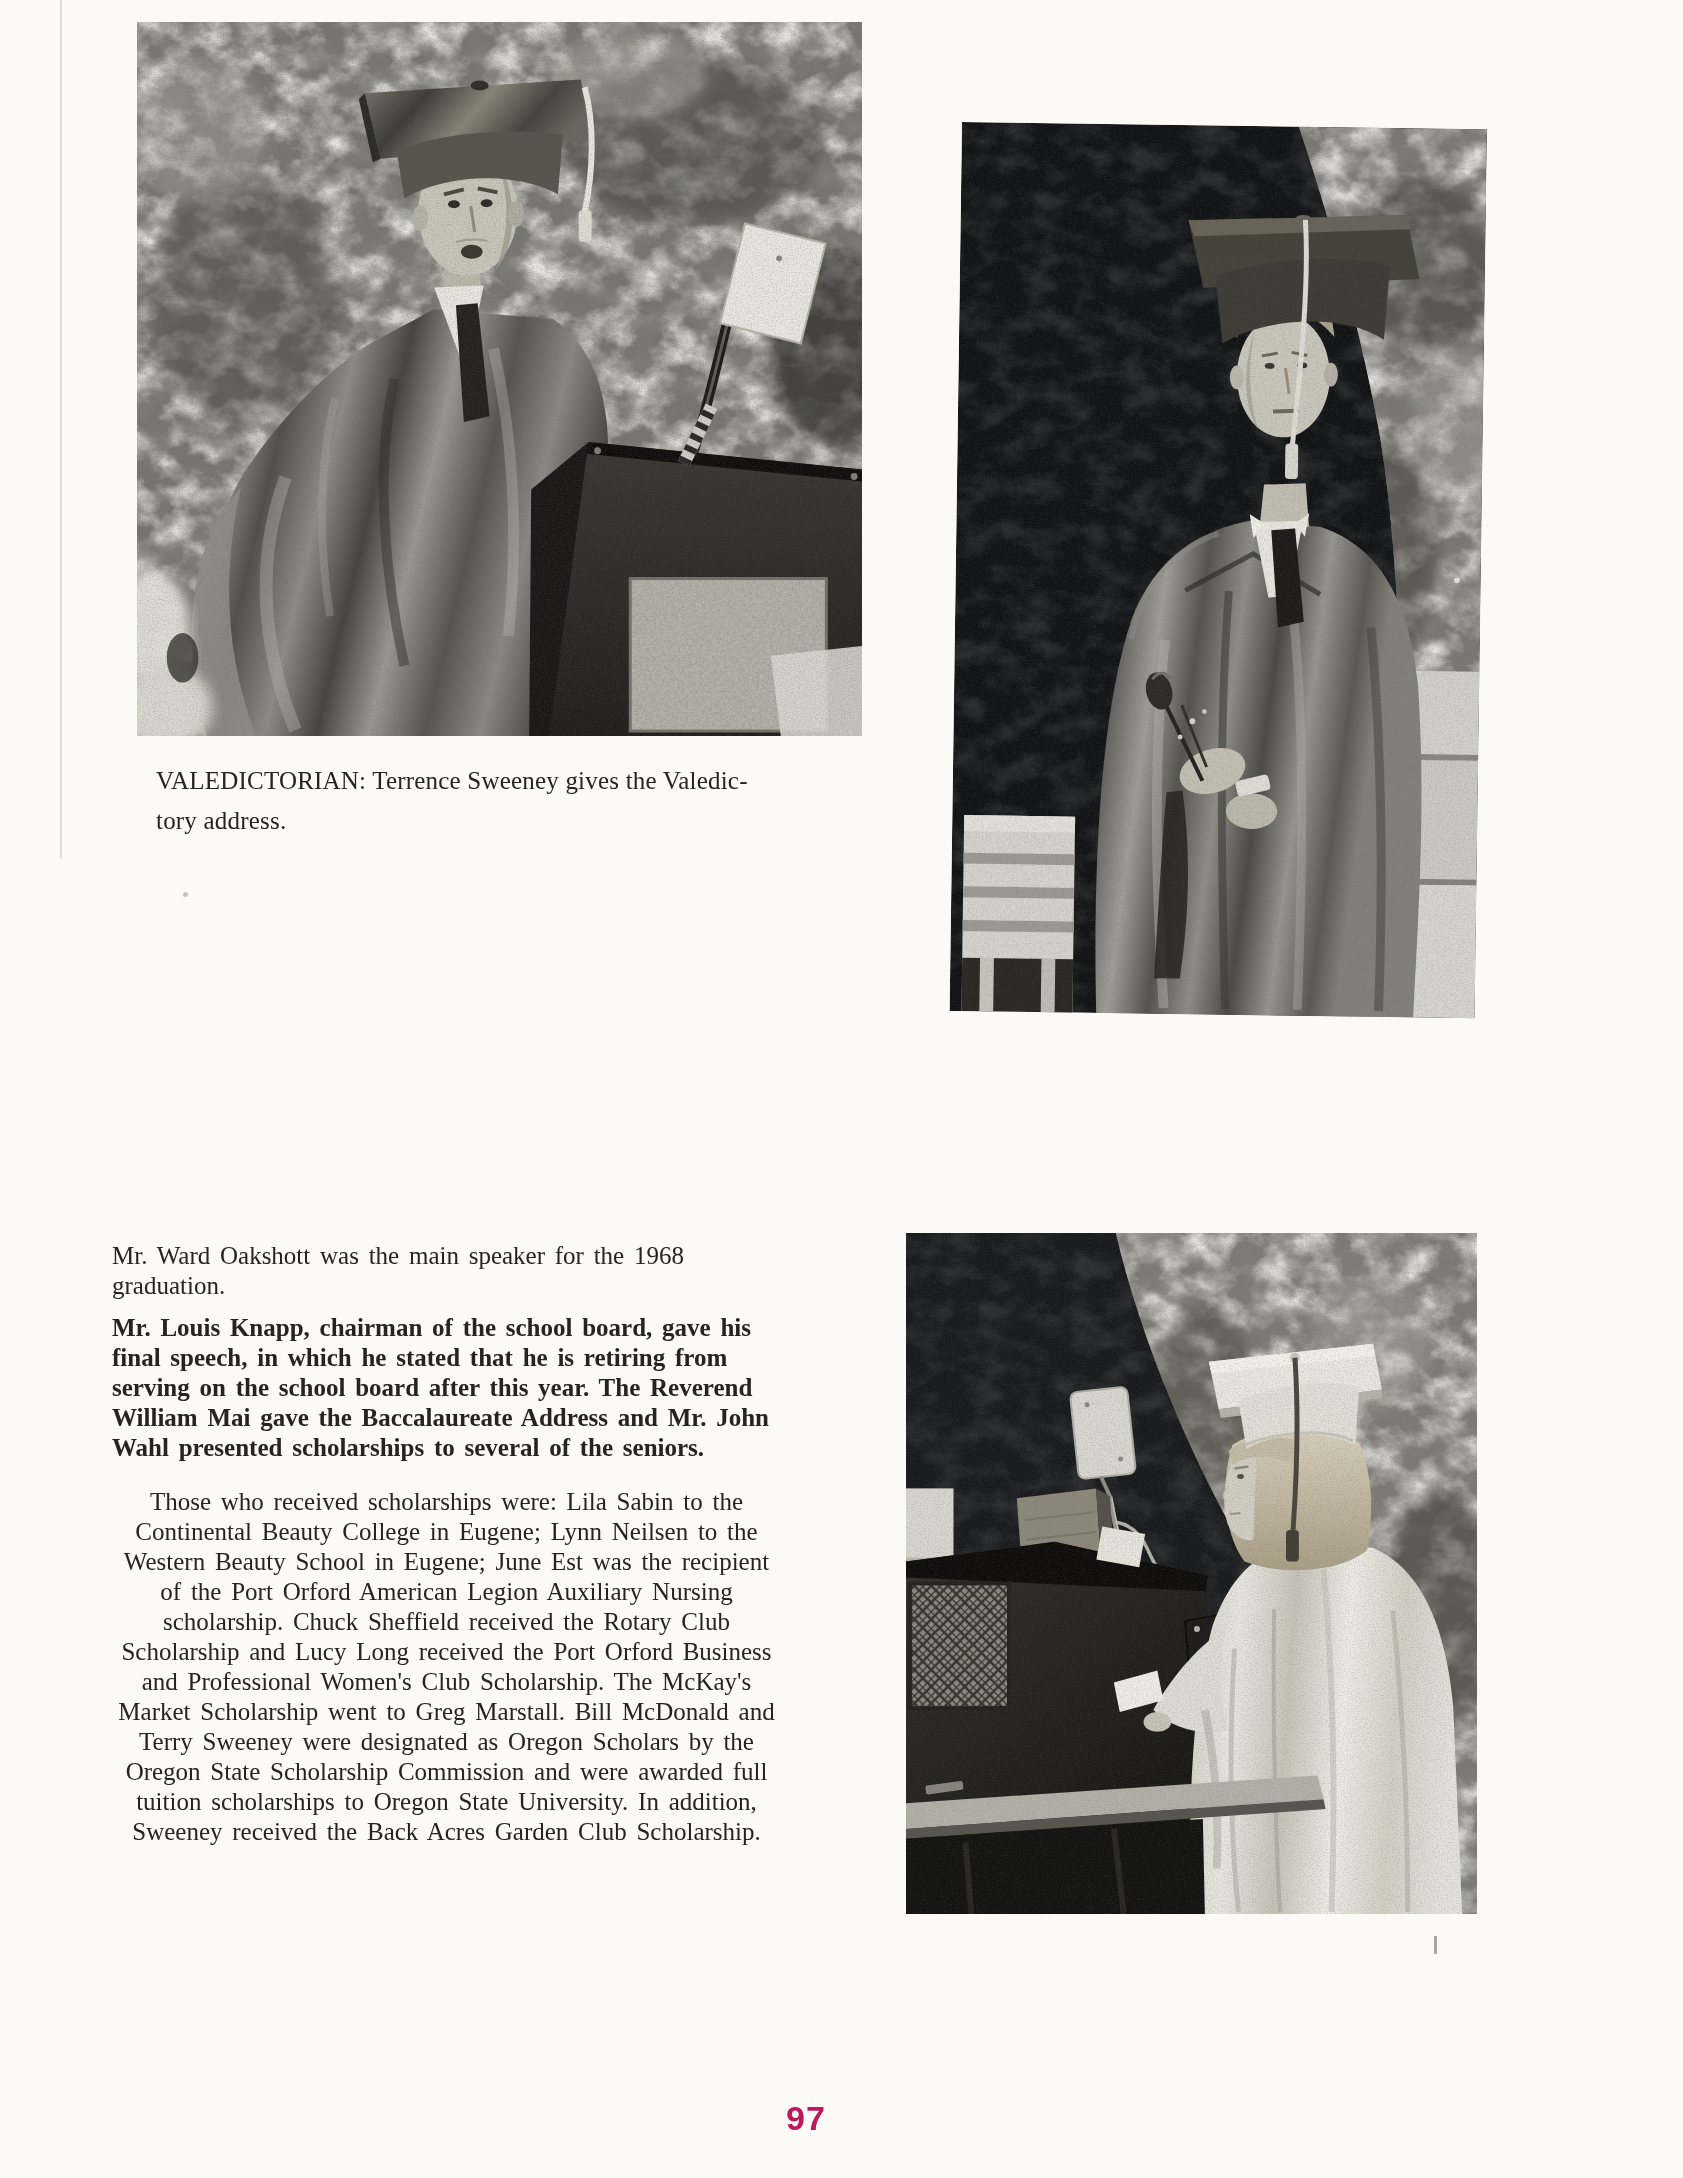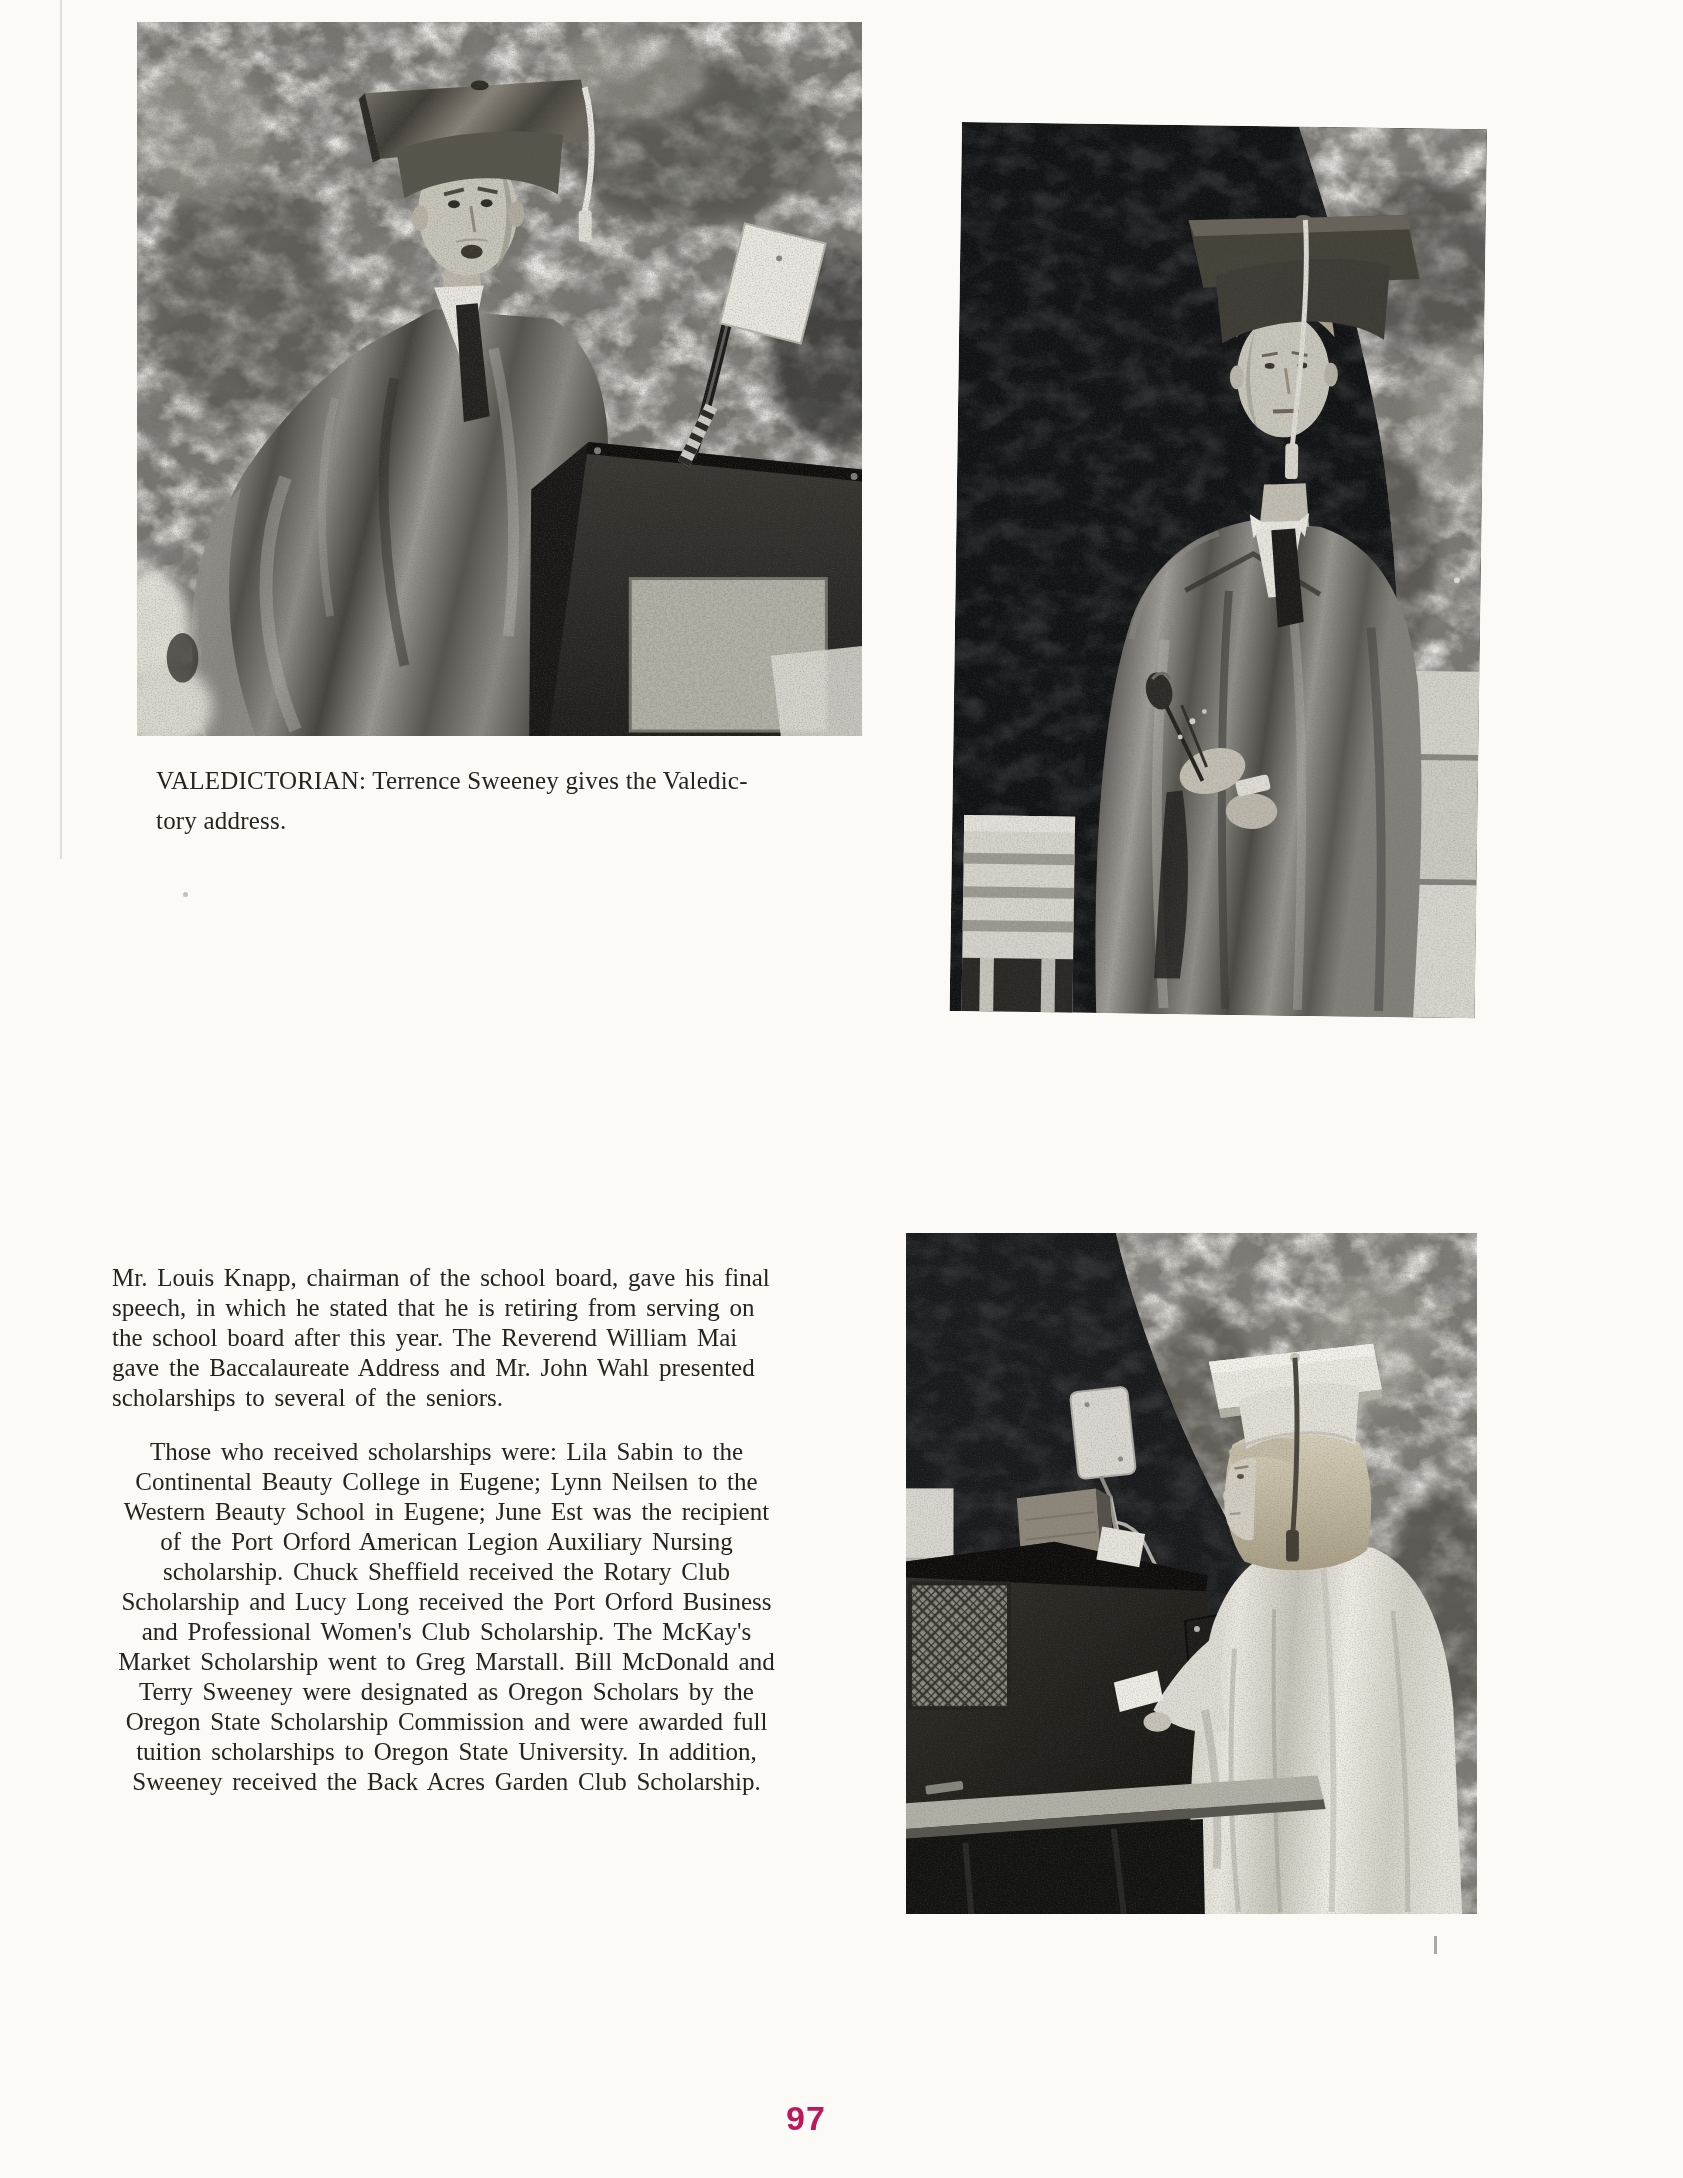--- a/index.html
+++ b/index.html
@@ -8,21 +8,21 @@
   .photo{position:absolute;margin:0;padding:0;}
   .photo svg{display:block;width:100%;height:100%;}
   .caption{position:absolute;font-size:25px;line-height:40px;white-space:pre-line;
            letter-spacing:0.2px;color:#26241f;}
   .cap1{left:156px;top:761px;width:634px;}
   .cap2{left:987px;top:1036px;width:495px;}
   .cap3{left:919px;top:1927px;width:574px;}
   .bodycol{position:absolute;left:112px;top:1241px;width:669px;font-size:25px;
            line-height:30px;word-spacing:3.5px;text-align:left;}
   .bodycol p{margin:0;}
-  .bodycol p.p2{margin-top:22px;}
+  .bodycol p.p2{margin-top:12px;font-weight:bold;}
   .bodycol p.p3{margin-top:24px;text-align:center;}
   .pageno{position:absolute;left:786px;top:2087px;font-family:"Liberation Sans",sans-serif;
           font-weight:700;font-size:34px;color:#be185d;letter-spacing:1px;margin-top:12px;}
   .scanline{position:absolute;left:60px;top:0;width:2px;height:859px;background:#deddd6;}
   .straydot{position:absolute;left:183px;top:892px;width:5px;height:5px;border-radius:50%;
             background:#94928b;opacity:.55;}
   .penmark{position:absolute;left:1434px;top:1936px;width:3px;height:18px;background:#55544f;opacity:.5;}
   .defs-svg{position:absolute;width:0;height:0;}
   .rot{transform:rotate(0.8deg);transform-origin:0 0;}
 </style>
@@ -271,20 +271,21 @@
         <path d="M200,560 C206,552 214,552 218,560" stroke="#716f67" stroke-width="3" fill="none"></path>
         <path d="M232,672 C242,740 240,800 232,862 L206,862 C210,782 212,722 216,674 Z" fill="#232220" opacity="0.85"></path>
       </g>
       <circle cx="506" cy="456" r="3" fill="#e8e6df" opacity="0.9"></circle>
       <rect width="530" height="898" filter="url(#grainF)" opacity="0.28"></rect>
     </svg>
   </figure>
 
 
   <div class="bodycol">
+    <p class="p1">Mr. Ward Oakshott was the main speaker for the 1968 graduation.</p>
     <p class="p2">Mr. Louis Knapp, chairman of the school board, gave his final speech, in which he stated that he is retiring from serving on the school board after this year. The Reverend William Mai gave the Baccalaureate Address and Mr. John Wahl presented scholarships to several of the seniors.</p>
     <p class="p3">Those who received scholarships were: Lila Sabin to the Continental Beauty College in Eugene; Lynn Neilsen to the Western Beauty School in Eugene; June Est was the recipient of the Port Orford American Legion Auxiliary Nursing scholarship. Chuck Sheffield received the Rotary Club Scholarship and Lucy Long received the Port Orford Business and Professional Women's Club Scholarship. The McKay's Market Scholarship went to Greg Marstall. Bill McDonald and Terry Sweeney were designated as Oregon Scholars by the Oregon State Scholarship Commission and were awarded full tuition scholarships to Oregon State University. In addition, Sweeney received the Back Acres Garden Club Scholarship.</p>
   </div>
 
   <figure class="photo" style="left:906px;top:1233px;width:571px;height:681px">
     <svg viewBox="0 0 577 688" preserveAspectRatio="none">
       <g>
         <rect width="577" height="688" fill="#191a1c"></rect>
         <rect width="577" height="688" filter="url(#blobsD)" opacity="0.22"></rect>
       </g>

